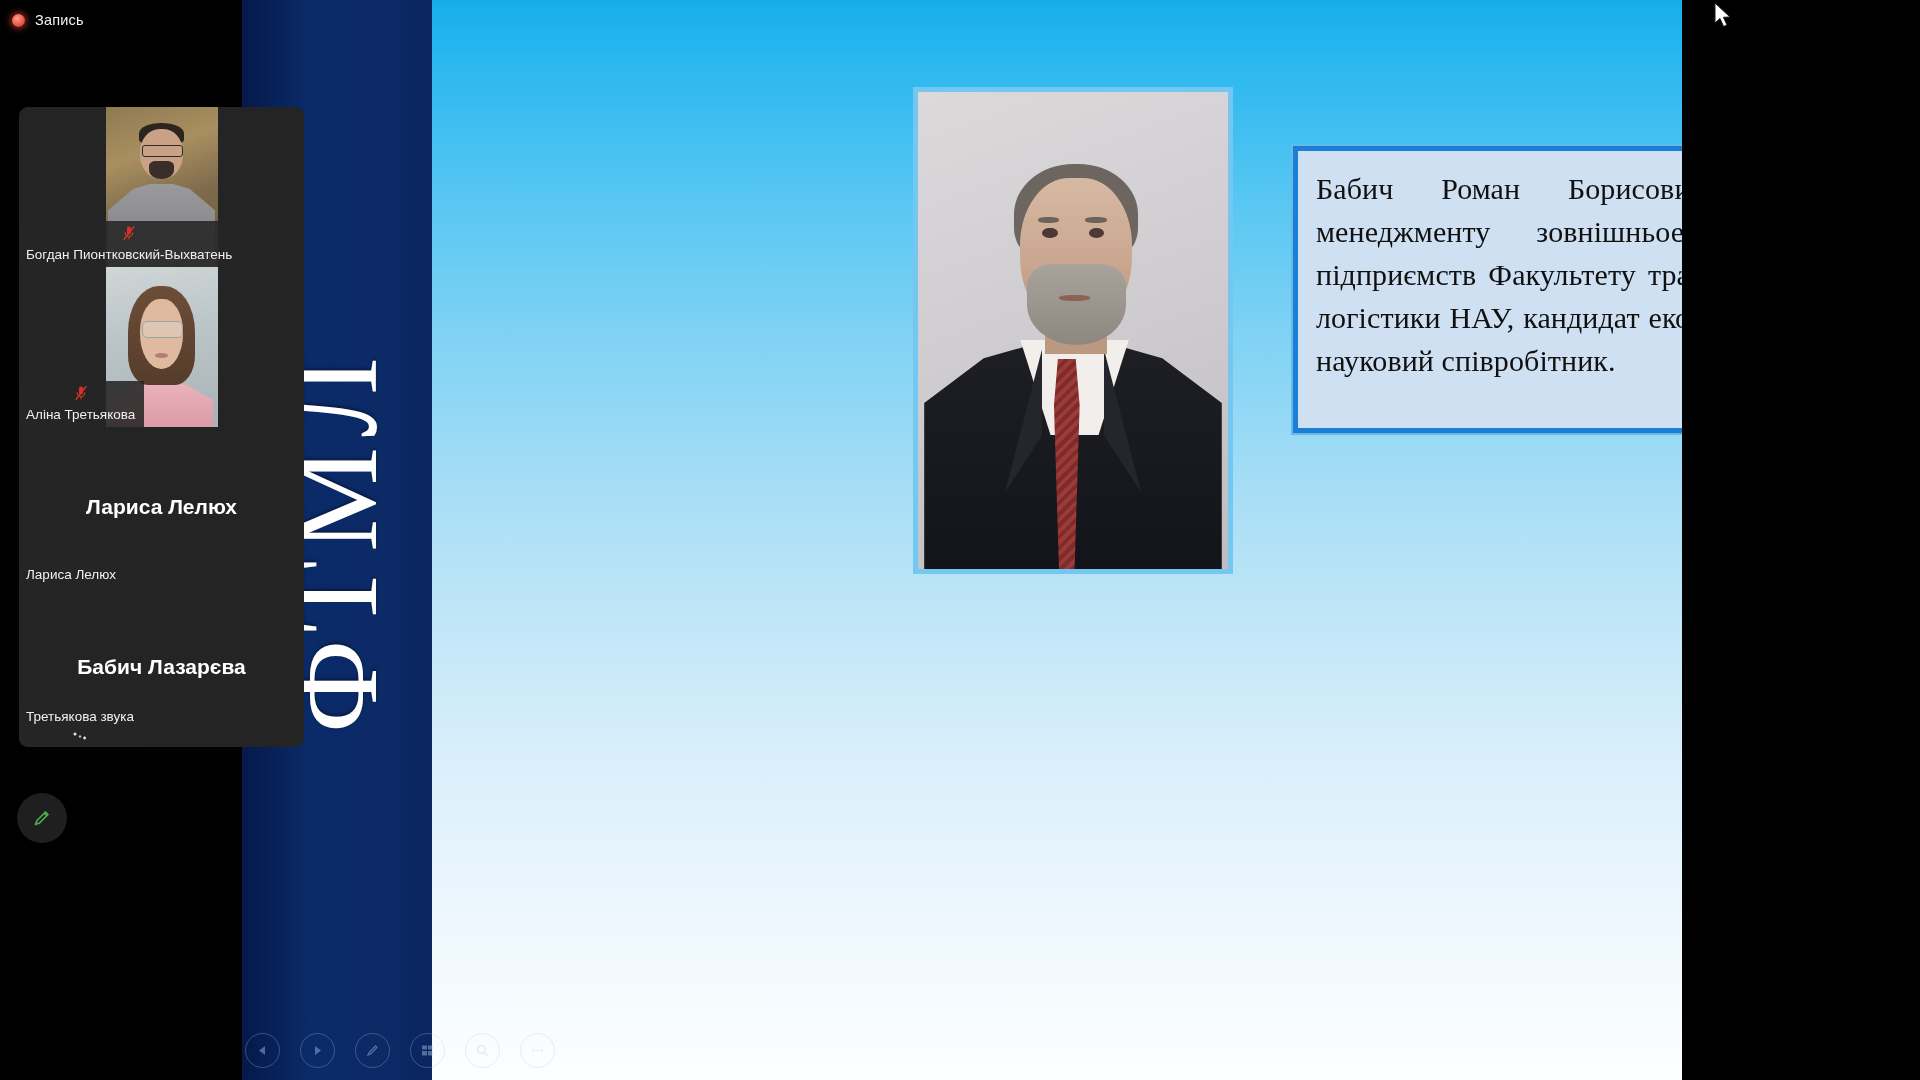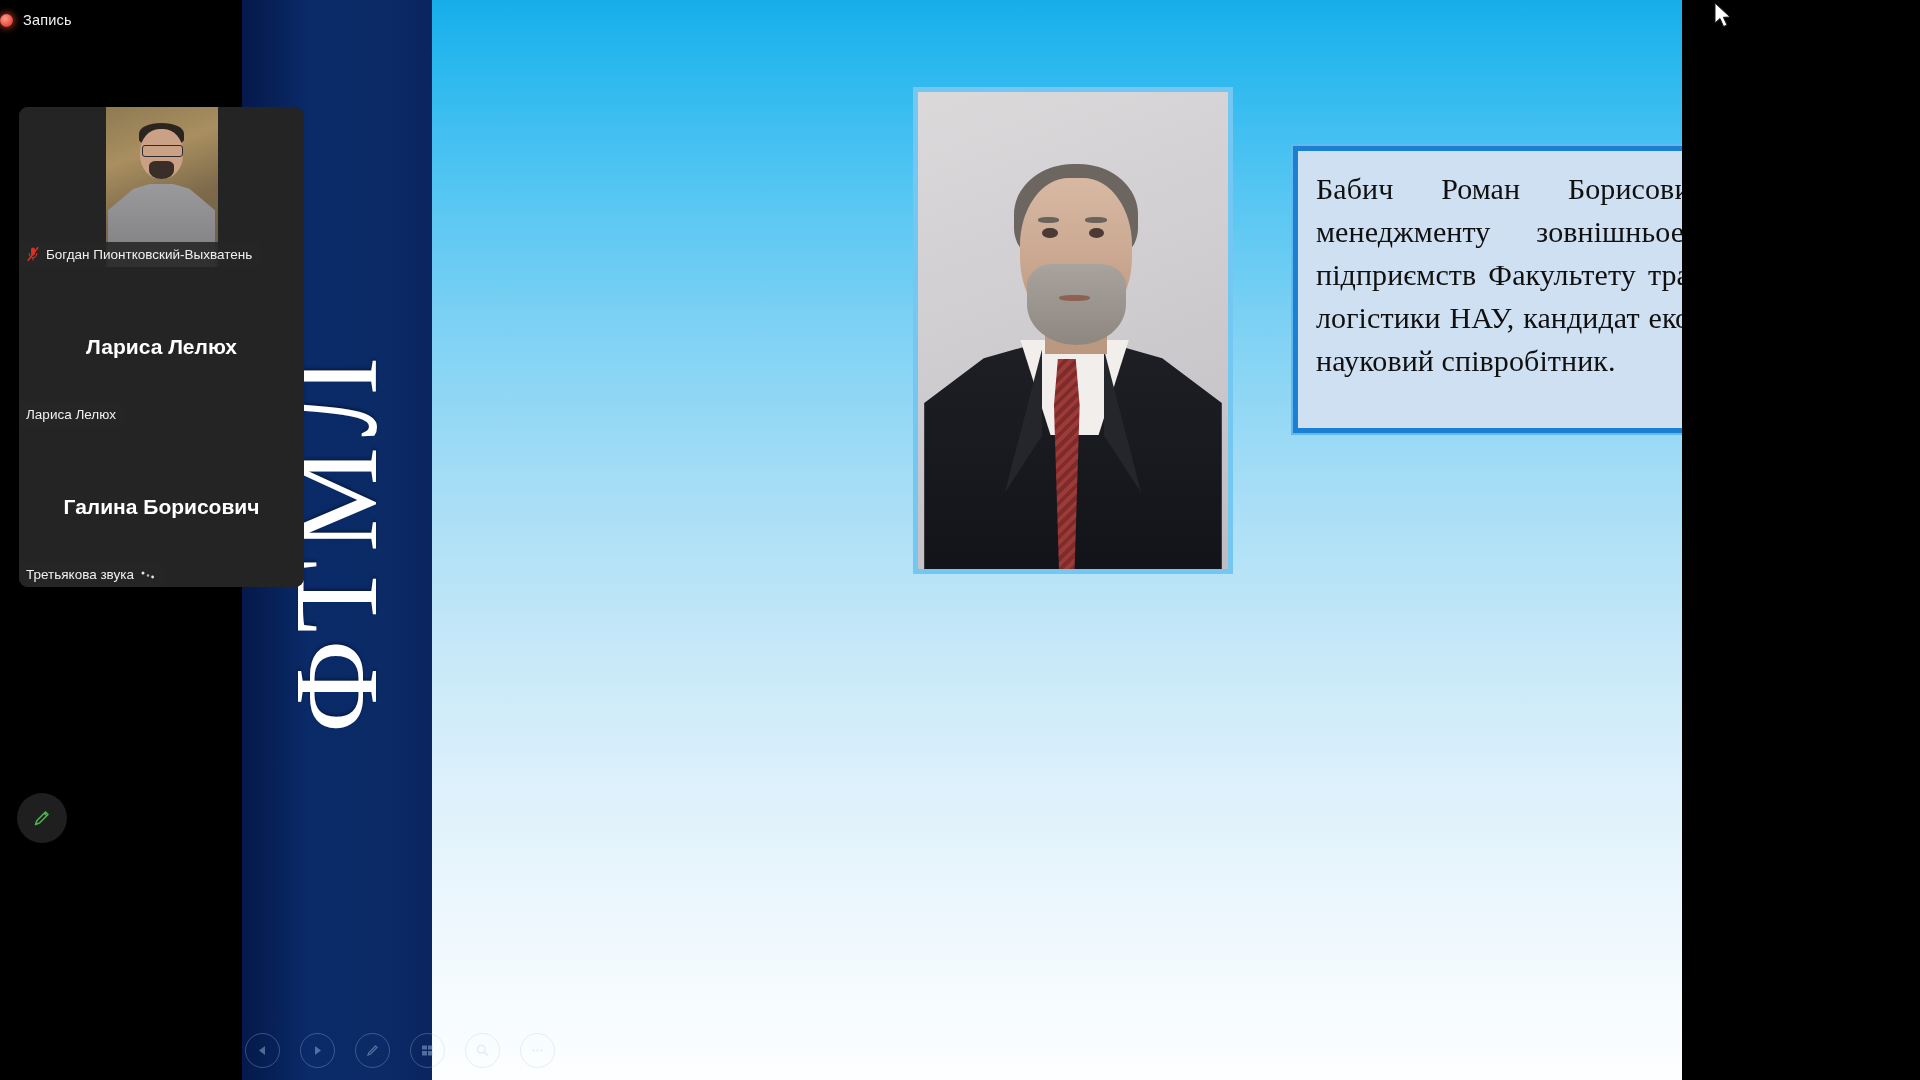--- a/index.html
+++ b/index.html
@@ -20,20 +20,21 @@
   }
 
   
   .rec-bar {
     position: absolute;
     left: 0; top: 0;
     width: 242px;
     height: 40px;
     display: flex;
     align-items: center;
+    padding-left: 12px;
     box-sizing: border-box;
     background: #000;
     z-index: 40;
   }
   .rec-dot {
     width: 13px; height: 13px;
     border-radius: 50%;
     background: radial-gradient(circle at 40% 35%, #ff9d8e 0%, #f0584a 55%, #b92d22 100%);
     box-shadow: 0 0 6px 2px rgba(235,80,60,0.55);
     flex: none;
@@ -266,20 +267,21 @@
     align-items: center;
     gap: 6px;
     padding: 4px 9px 5px 7px;
     background: rgba(38,38,38,0.88);
     color: #f0f0f0;
     font-size: 13.5px;
     white-space: nowrap;
     max-width: 285px;
     overflow: hidden;
     z-index: 3;
+    flex-direction: column;
   }
   .tile.active .name-badge { bottom: 0; left: 0; }
   .mic-off { width: 14px; height: 16px; flex: none; }
 
   
   .tile-audio {
     display: flex;
     align-items: center;
     justify-content: center;
   }
@@ -408,30 +410,48 @@
           <path d="M7 1.4c-1.1 0-2 .9-2 2v4.1c0 1.1.9 2 2 2s2-.9 2-2V3.4c0-1.1-.9-2-2-2z" fill="#d93025"></path>
           <path d="M3.3 7.2v.6c0 2 1.7 3.7 3.7 3.7s3.7-1.7 3.7-3.7v-.6" fill="none" stroke="#d93025" stroke-width="1.2"></path>
           <line x1="7" y1="11.6" x2="7" y2="14.2" stroke="#d93025" stroke-width="1.2"></line>
           <line x1="1.8" y1="14.8" x2="12.2" y2="1.2" stroke="#d93025" stroke-width="1.5"></line>
         </svg>
         <span>Богдан Пионтковский-Выхватень</span>
       </div>
     </div>
 
 
+    <div class="tile">
+      <div class="tile-video v3">
+        <div class="pv-body"></div>
+          <div class="pv-hair"></div>
+          <div class="pv-head"></div>
+        <div class="pv-glass"></div>
+          <div class="pv-mouth"></div>
+      </div>
+      <div class="name-badge">
+        <svg class="mic-off" viewBox="0 0 14 16" aria-hidden="true">
+          <path d="M7 1.4c-1.1 0-2 .9-2 2v4.1c0 1.1.9 2 2 2s2-.9 2-2V3.4c0-1.1-.9-2-2-2z" fill="#d93025"></path>
+          <path d="M3.3 7.2v.6c0 2 1.7 3.7 3.7 3.7s3.7-1.7 3.7-3.7v-.6" fill="none" stroke="#d93025" stroke-width="1.2"></path>
+          <line x1="7" y1="11.6" x2="7" y2="14.2" stroke="#d93025" stroke-width="1.2"></line>
+          <line x1="1.8" y1="14.8" x2="12.2" y2="1.2" stroke="#d93025" stroke-width="1.5"></line>
+        </svg>
+        <span>Аліна Третьякова</span>
+      </div>
+    </div>
 
     <div class="tile tile-audio">
       <div class="big-name">Лариса Лелюх</div>
       <div class="name-badge">
         <span>Лариса Лелюх</span>
       </div>
     </div>
 
     <div class="tile tile-audio">
-      <div class="big-name">Галина Борисович</div>
+      <div class="big-name">Бабич Лазарєва</div>
       <div class="name-badge">
         <span>Третьякова звука</span>
         <svg width="16" height="12" viewBox="0 0 16 12" aria-hidden="true">
           <circle cx="3" cy="4" r="1.5" fill="#e8e8e8"></circle>
           <circle cx="8" cy="6.5" r="1.2" fill="#bdbdbd"></circle>
           <circle cx="12.6" cy="8" r="1.4" fill="#e8e8e8"></circle>
         </svg>
       </div>
     </div>
 

